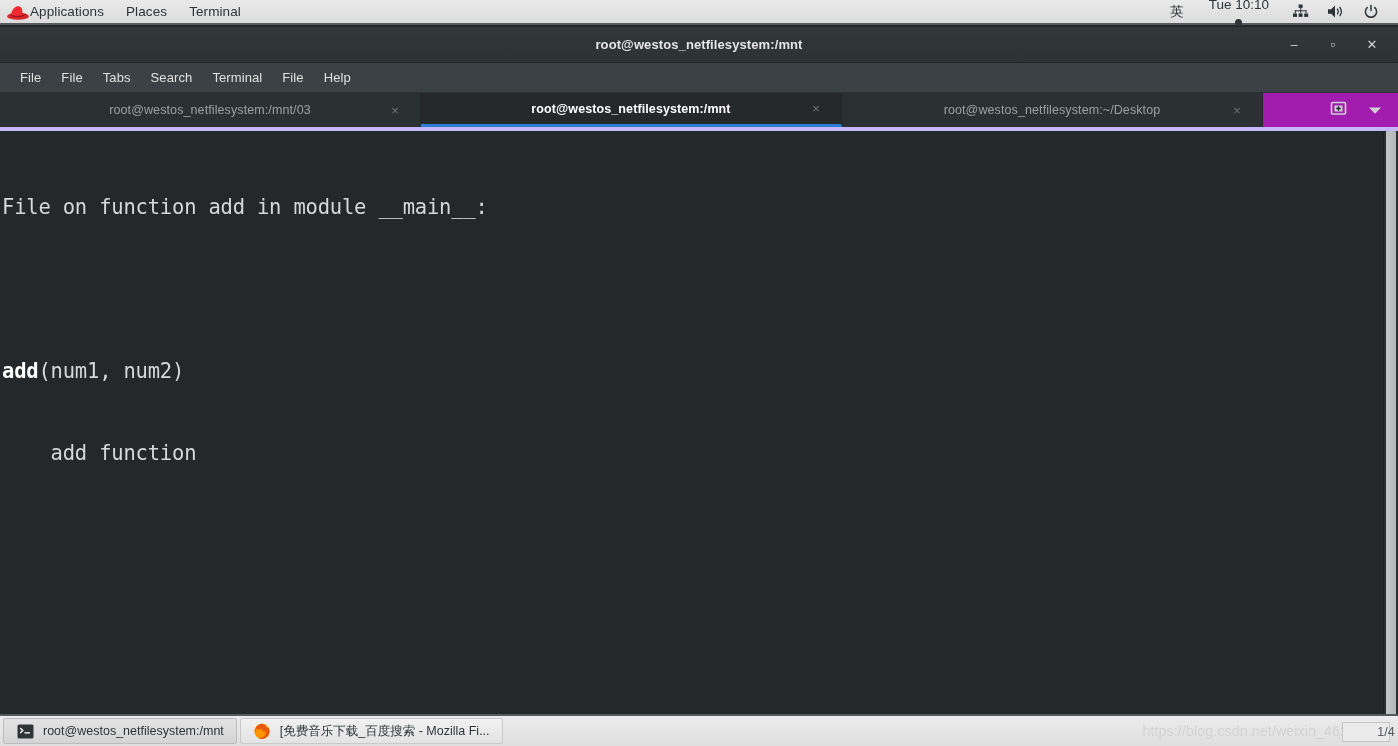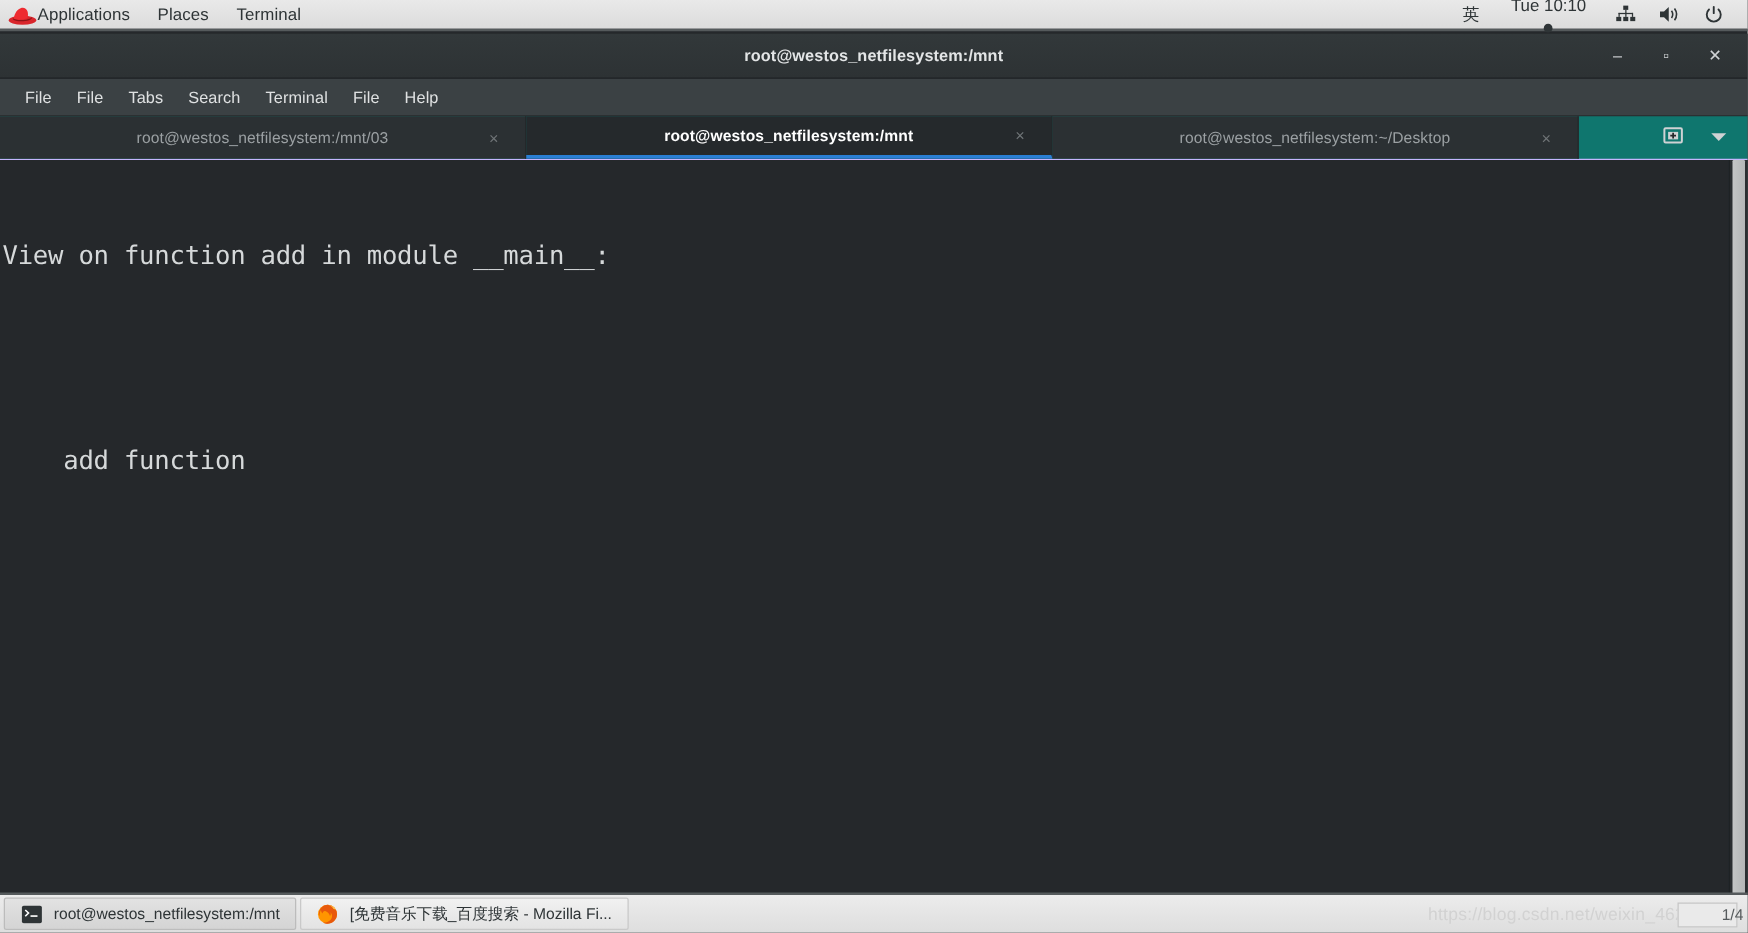--- a/index.html
+++ b/index.html
@@ -135,24 +135,24 @@
     font-size: 13px;
     color: #dfe1e2;
     height: 100%;
     display: flex;
     align-items: center;
     letter-spacing: .1px;
   }
 
   .tabbar {
     height: 34px;
-    background: #0f766e;
+    background: #a21caf;
     display: flex;
     align-items: stretch;
-    border-bottom: 1px solid #c4b5fd;
+    border-bottom: 4px solid #c4b5fd;
     position: relative;
   }
   .tab {
     width: 421px;
     display: flex;
     align-items: center;
     justify-content: center;
     position: relative;
     background: #2b3033;
     border-right: 1px solid #23282a;
@@ -415,22 +415,23 @@
         <div>
           <svg width="14" height="9" viewBox="0 0 14 9">
               <path d="M1 1.5h12L7 7.8z" fill="#cfd2d4"></path>
             </svg>
         </div>
       </div>
     </div>
 
     <div class="term-body">
       <div class="term-text">
-        <div class="term-line">View on function add in module __main__:</div>
+        <div class="term-line">File on function add in module __main__:</div>
         <div class="term-line">&nbsp;</div>
+        <div class="term-line"><span class="b">add</span><span>(num1, num2)</span></div>
         <div class="term-line">    add function</div>
       </div>
       <div class="scrollbar">
         <div class="scroll-thumb"></div>
       </div>
     </div>
   </div>
 
   <div class="taskbar">
     <div class="task-item active">

